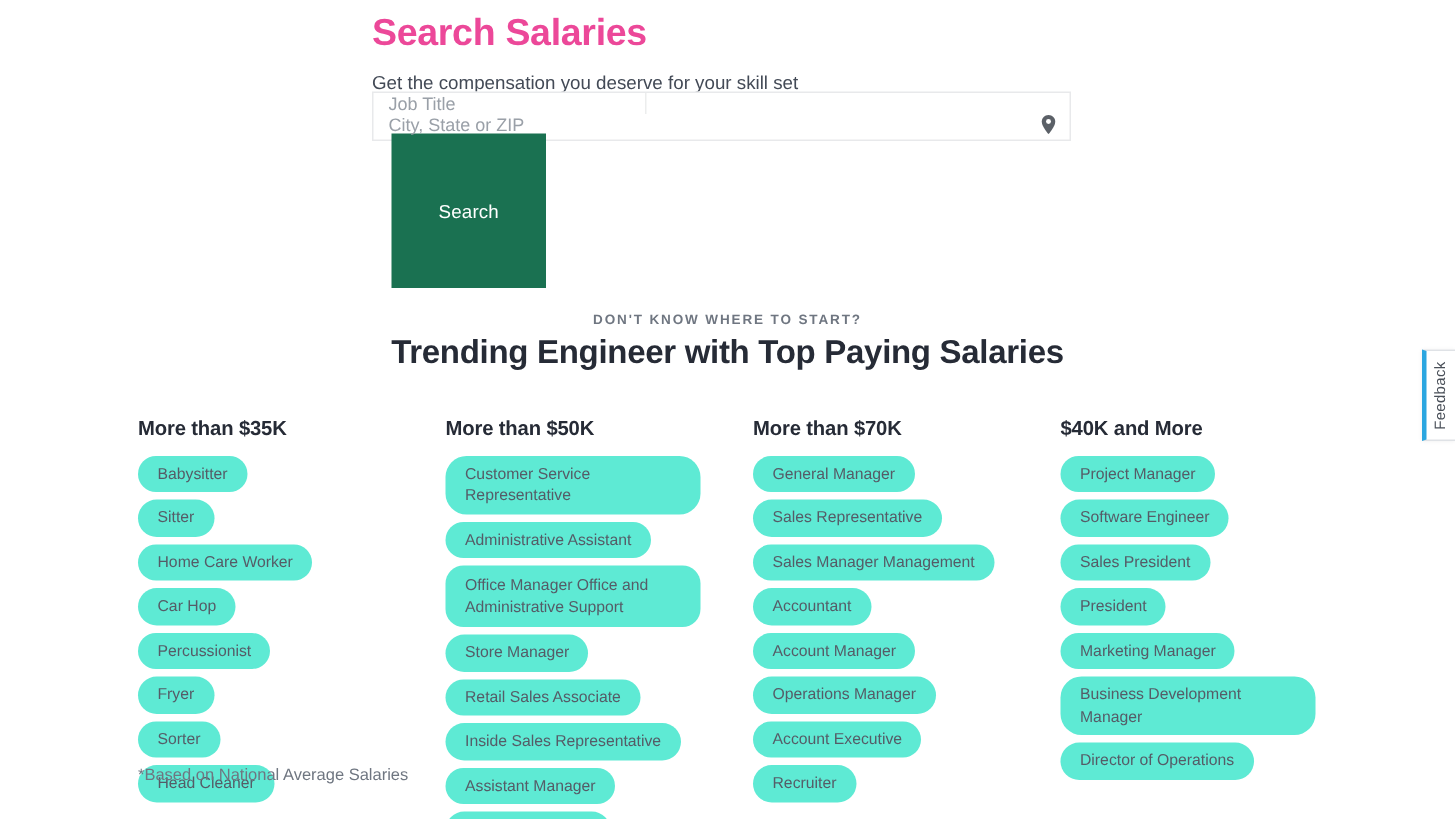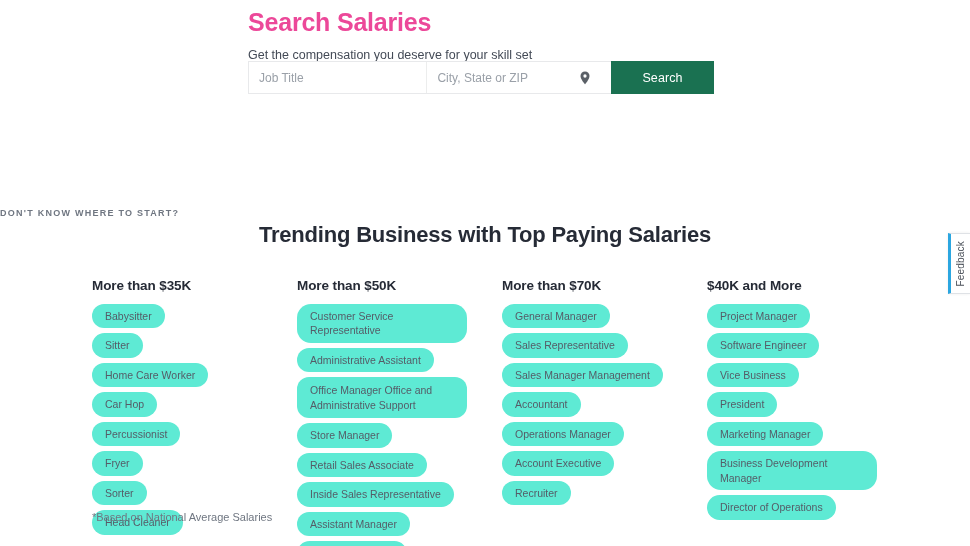--- a/index.html
+++ b/index.html
@@ -46,20 +46,21 @@
     position: absolute;
     left: 0px;
     top: 61px;
     width: 466px;
     height: 33px;
     display: flex;
     align-items: stretch;
     background: #ffffff;
     border: 1px solid #e8e9eb;
     box-sizing: border-box;
+    flex-direction: column;
   }
   .field {
     position: relative;
     display: flex;
     align-items: center;
     box-sizing: border-box;
   }
   .field-job {
     width: 182px;
     border-right: 1px solid #eceded;
@@ -106,21 +107,21 @@
     margin: -1px -1px -1px 12px;
     height: 33px;
   }
 
   
   .eyebrow {
     position: absolute;
     left: 0;
     top: 208px;
     width: 970px;
-    text-align: left;
+    text-align: center;
     font-size: 9px;
     font-weight: 700;
     letter-spacing: 1.25px;
     color: #6f7681;
     text-transform: uppercase;
   }
   .section-title {
     position: absolute;
     left: 0;
     top: 222px;
@@ -233,21 +234,21 @@
       <svg class="pin-icon" viewBox="0 0 12 14">
         <path d="M6 0.6 C3.4 0.6 1.5 2.6 1.5 5.1 C1.5 8.4 6 13.4 6 13.4 C6 13.4 10.5 8.4 10.5 5.1 C10.5 2.6 8.6 0.6 6 0.6 Z" fill="#5b6067"></path>
         <circle cx="6" cy="5.0" r="1.65" fill="#ffffff"></circle>
       </svg>
     </div>
     <button class="search-button">Search</button>
   </div>
 </div>
 
 <div class="eyebrow">DON'T KNOW WHERE TO START?</div>
-<h2 class="section-title">Trending Business with Top Paying Salaries</h2>
+<h2 class="section-title">Trending Engineer with Top Paying Salaries</h2>
 
 <div class="columns">
 
   <div class="column">
     <h3 class="col-head">More than $35K</h3>
     <ul class="pill-list">
       <li><a class="pill" href="#">Babysitter</a></li>
       <li><a class="pill" href="#">Sitter</a></li>
       <li><a class="pill" href="#">Home Care Worker</a></li>
       <li><a class="pill" href="#">Car Hop</a></li>
@@ -272,32 +273,33 @@
     </ul>
   </div>
 
   <div class="column">
     <h3 class="col-head">More than $70K</h3>
     <ul class="pill-list">
       <li><a class="pill" href="#">General Manager</a></li>
       <li><a class="pill" href="#">Sales Representative</a></li>
       <li><a class="pill" href="#">Sales Manager Management</a></li>
       <li><a class="pill" href="#">Accountant</a></li>
+      <li><a class="pill" href="#">Account Manager</a></li>
       <li><a class="pill" href="#">Operations Manager</a></li>
       <li><a class="pill" href="#">Account Executive</a></li>
       <li><a class="pill" href="#">Recruiter</a></li>
     </ul>
   </div>
 
   <div class="column">
     <h3 class="col-head">$40K and More</h3>
     <ul class="pill-list">
       <li><a class="pill" href="#">Project Manager</a></li>
       <li><a class="pill" href="#">Software Engineer</a></li>
-      <li><a class="pill" href="#">Vice Business</a></li>
+      <li><a class="pill" href="#">Sales President</a></li>
       <li><a class="pill" href="#">President</a></li>
       <li><a class="pill" href="#">Marketing Manager</a></li>
       <li><a class="pill" href="#">Business Development Manager</a></li>
       <li><a class="pill" href="#">Director of Operations</a></li>
     </ul>
   </div>
 
 </div>
 
 <div class="footnote">*Based on National Average Salaries</div>

